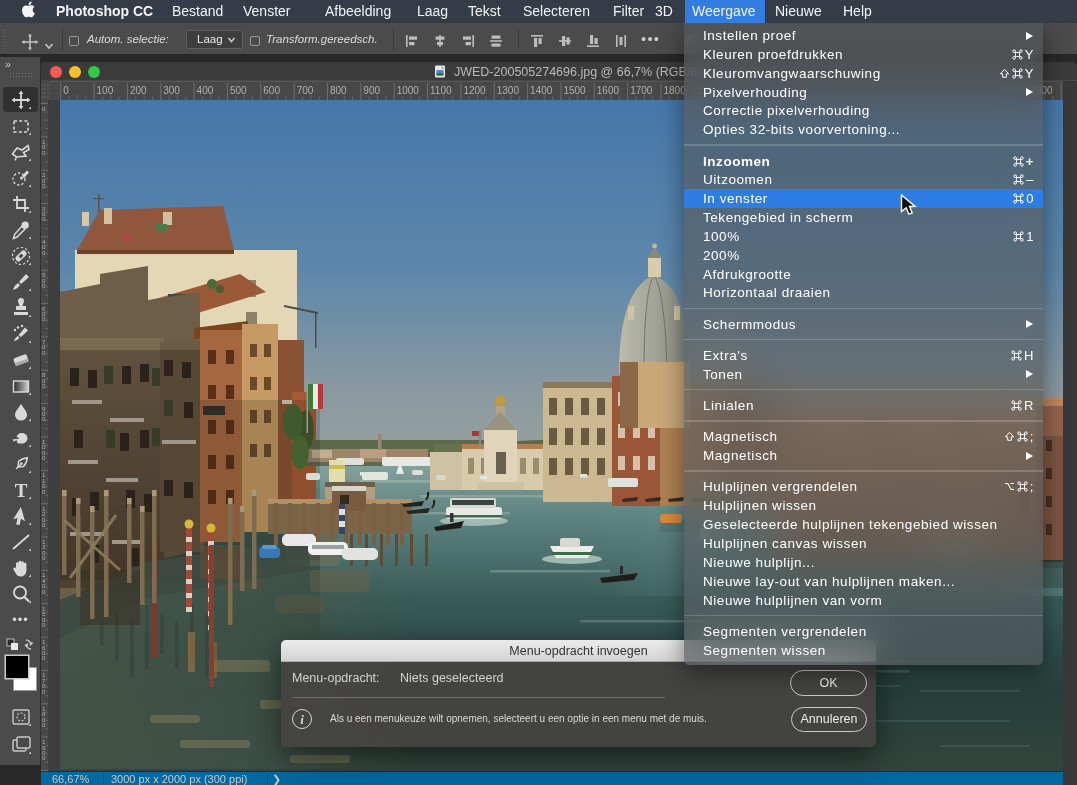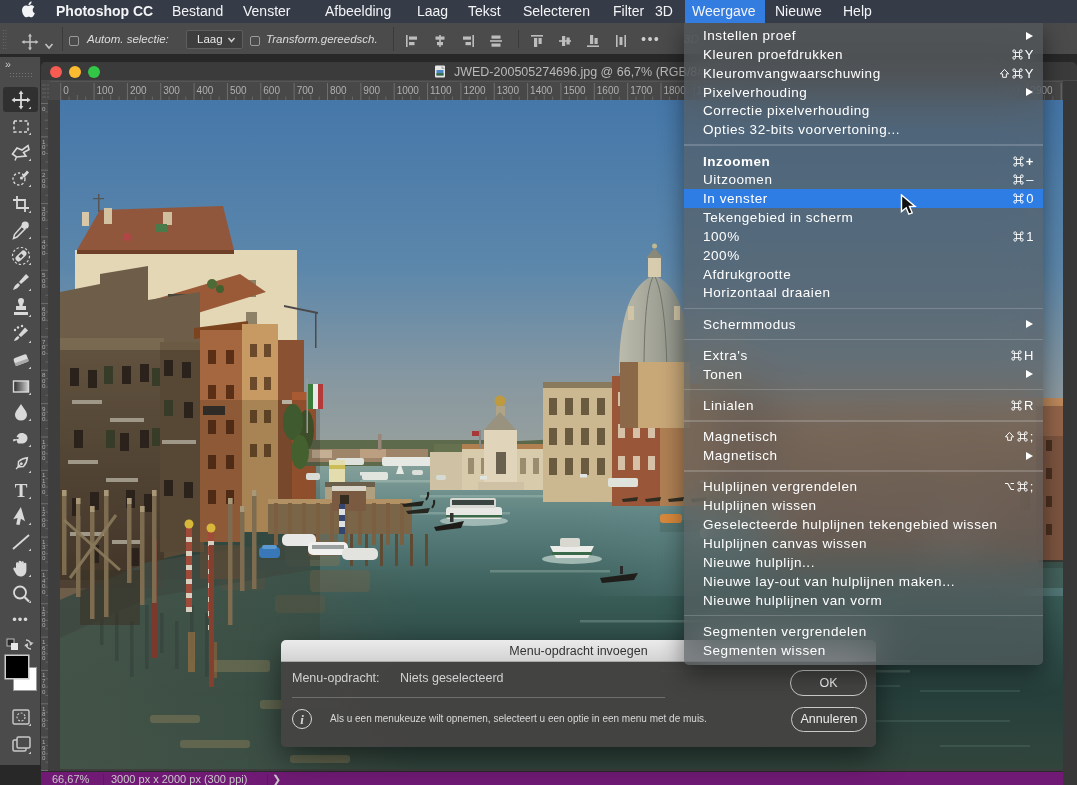--- a/index.html
+++ b/index.html
@@ -19,21 +19,21 @@
 #tools{position:absolute;left:0;top:57px;width:41px;height:708px;background:#4b4b4b;border-right:1px solid #2d2d2d;z-index:30;}
 .tool{position:absolute;left:0;width:41px;display:flex;justify-content:center;}
 
 #docwin{position:absolute;left:41px;top:62px;width:1022px;height:723px;background:#3e3e3e;border-radius:5px 5px 0 0;z-index:10;}
 #titlebar{position:absolute;left:0;top:0;width:1036px;height:19px;background:#3b3b3b;border-radius:5px 5px 0 0;border-bottom:1px solid #4a4a4a;}
 #titlebar .tl{position:absolute;top:4px;width:12px;height:12px;border-radius:50%;}
 #title-txt{position:absolute;left:393px;top:0;height:19px;line-height:20px;color:#b9b9b9;font-size:12.5px;white-space:nowrap;}
 #hruler{position:absolute;left:0px;top:19px;width:1022px;height:19px;}
 #vruler{position:absolute;left:0;top:38px;width:7px;height:671px;}
 #canvas{position:absolute;left:7px;top:38px;width:1015px;height:671px;background:#3e3e3e;overflow:hidden;}
-#statusbar{position:absolute;left:0;top:709px;width:1022px;height:14px;background:#701a75;border-top:1px solid #2a2a2a;color:#c9c9c9;font-size:11px;line-height:14px;text-align:right;}
+#statusbar{position:absolute;left:0;top:709px;width:1022px;height:14px;background:#0369a1;border-top:1px solid #2a2a2a;color:#c9c9c9;font-size:11px;line-height:14px;text-align:right;}
 
 #menu{position:absolute;left:684px;top:23px;width:359px;height:642px;background:rgba(86,90,94,0.65);
  -webkit-backdrop-filter:blur(22px) saturate(1.15);backdrop-filter:blur(22px) saturate(1.15);
  border-radius:0 0 5px 5px;box-shadow:0 8px 24px rgba(0,0,0,.45);z-index:50;}
 .mi{position:absolute;left:0;width:359px;height:19px;line-height:19px;color:#ffffff;font-size:13.5px;padding-left:19px;white-space:nowrap;letter-spacing:0.55px;}
 .mi .sc{position:absolute;right:9px;top:0;height:19px;line-height:19px;display:flex;align-items:center;gap:1px;}
 .mi.hl{background:#2e7de5;}
 .msep{position:absolute;left:0;width:359px;height:1.5px;background:rgba(255,255,255,0.18);}
 .arr{position:absolute;right:10px;top:5.5px;width:0;height:0;border-left:7px solid #fff;border-top:4.5px solid transparent;border-bottom:4.5px solid transparent;}
 

